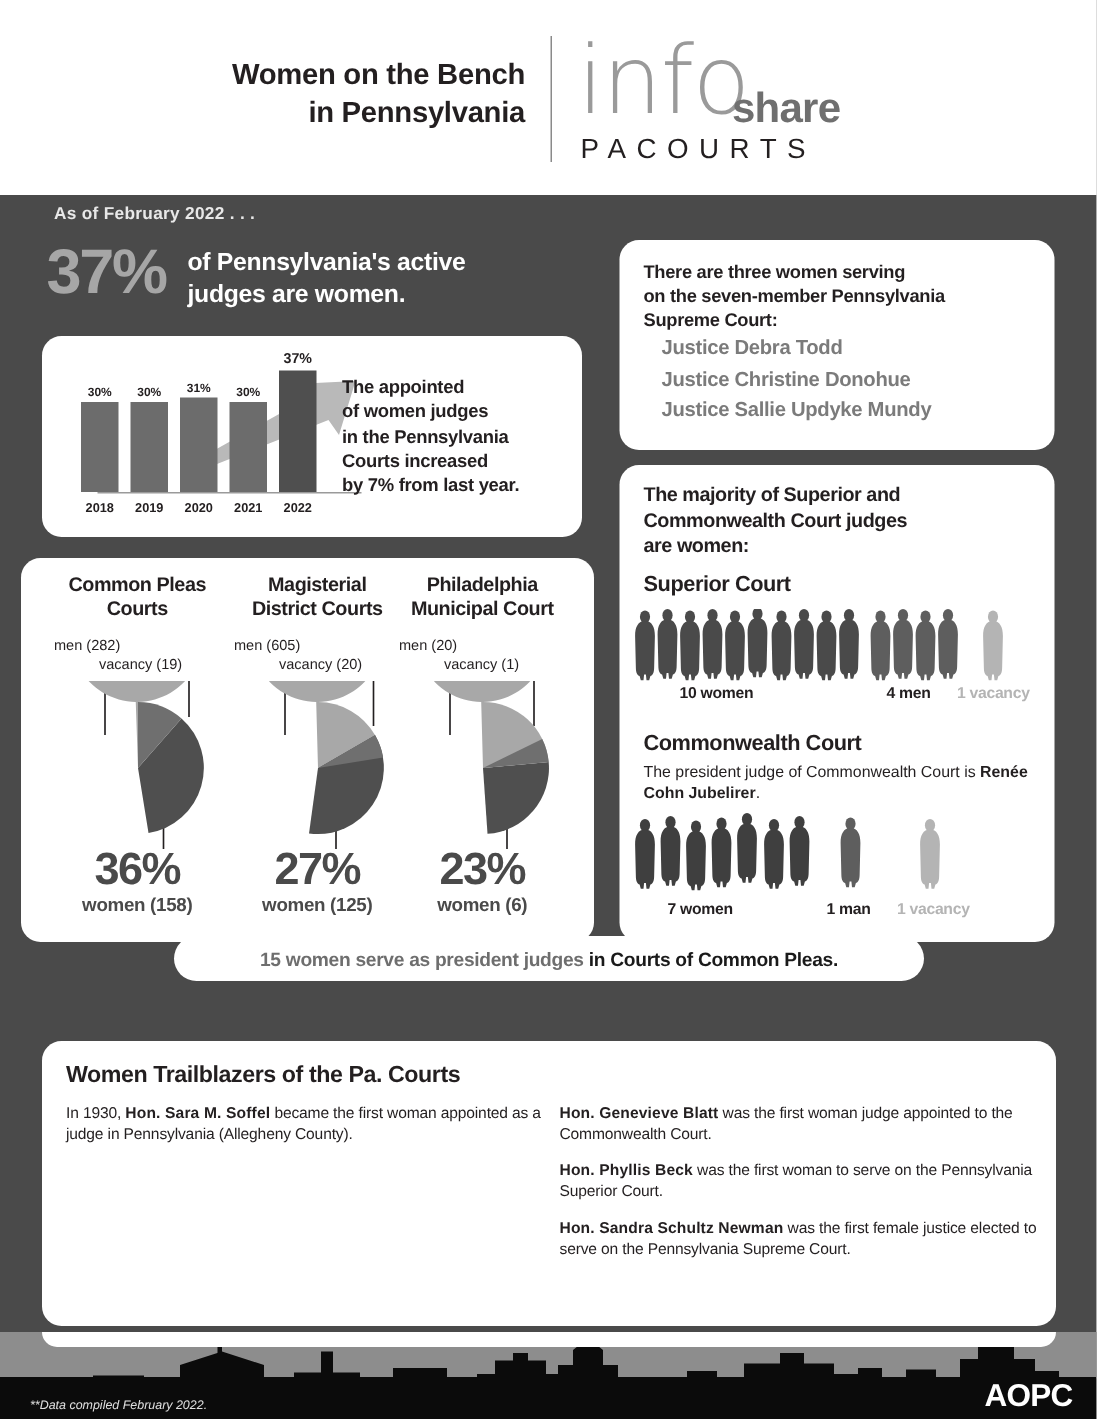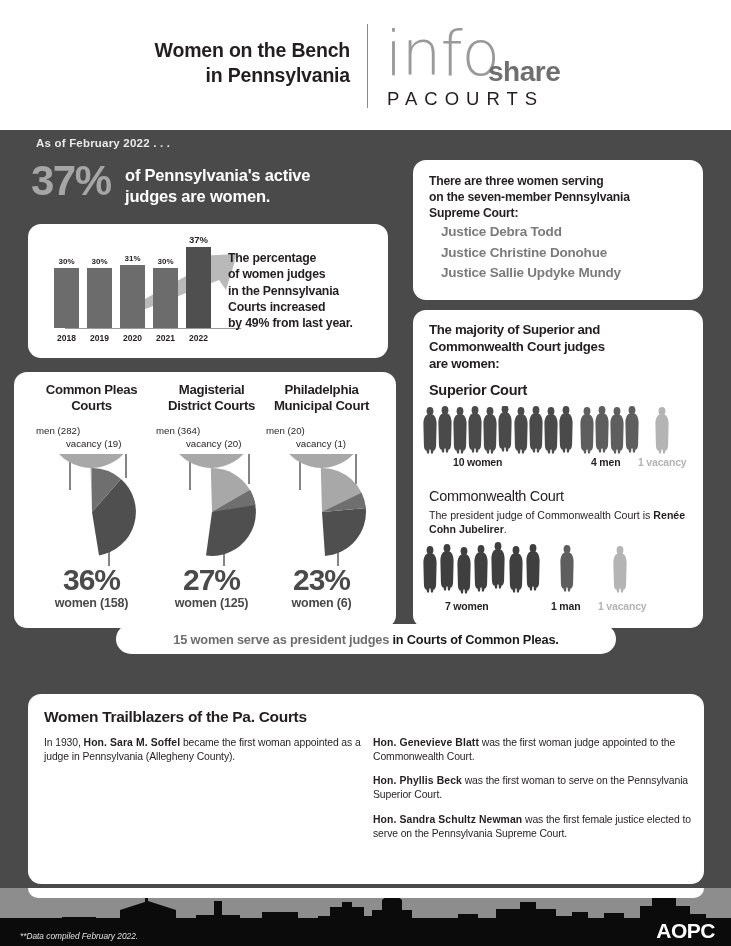--- a/index.html
+++ b/index.html
@@ -125,21 +125,21 @@
     letter-spacing: -0.3px;
   }
   #sup-title {
     position: absolute; left: 16px; top: 72px;
     font-size: 14.5px; font-weight: bold; color: #231f20; letter-spacing: -0.3px;
   }
   #sup-figs { position: absolute; left: 10px; top: 96px; width: 275px; height: 48px; }
   #sup-cap { position: absolute; left: 10px; top: 146px; width: 275px; height: 14px; }
   #cw-title {
     position: absolute; left: 16px; top: 178px;
-    font-size: 14.5px; font-weight: normal; color: #231f20; letter-spacing: -0.3px;
+    font-size: 14.5px; font-weight: bold; color: #231f20; letter-spacing: -0.3px;
   }
   #cw-sub {
     position: absolute; left: 16px; top: 198px; width: 268px;
     font-size: 10.6px; color: #231f20; line-height: 1.35;
   }
   #cw-sub b { font-weight: bold; }
   #cw-figs { position: absolute; left: 10px; top: 232px; width: 275px; height: 56px; }
   #cw-cap { position: absolute; left: 10px; top: 290px; width: 275px; height: 14px; }
   .fig-cap {
     position: absolute; font-size: 10.5px; font-weight: bold; color: #231f20;
@@ -242,25 +242,25 @@
         <div class="bar" style="height:60px"></div>
         <div class="bar-year">2021</div>
       </div>
       <div class="bar-col last" style="left:137px">
         <div class="bar-lbl" style="bottom:83px;font-size:9.5px">37%</div>
         <div class="bar" style="height:81px"></div>
         <div class="bar-year">2022</div>
       </div>
     </div>
     <div id="chart-text">
-      <div>The percentage</div>
+      <div>The appointed</div>
       <div>of women judges</div>
       <div>in the Pennsylvania</div>
       <div>Courts increased</div>
-      <div>by 49% from last year.</div>
+      <div>by 7% from last year.</div>
     </div>
   </div>
 
   <div id="sc-card" class="card">
     <div id="sc-head">
       <div>There are three women serving</div>
       <div>on the seven-member Pennsylvania</div>
       <div>Supreme Court:</div>
     </div>
     <div id="sc-list">
@@ -293,21 +293,21 @@
       </svg>
       <div class="pie-pct">36%</div>
       <div class="pie-women">women (158)</div>
     </div>
 
     <div class="pie-group" style="left:134px">
       <div class="pie-title">
         <div>Magisterial</div>
         <div>District Courts</div>
       </div>
-      <div class="pie-leg-men">men (364)</div>
+      <div class="pie-leg-men">men (605)</div>
       <div class="pie-leg-vac">vacancy (20)</div>
       <svg class="pie-svg" width="92" height="140" viewBox="0 0 92 140">
         <line x1="24" y1="0" x2="24" y2="36" stroke="#231f20" stroke-width="1.1"></line>
         <line x1="83" y1="0" x2="83" y2="30" stroke="#231f20" stroke-width="1.1"></line>
         <line x1="58" y1="92" x2="58" y2="112" stroke="#231f20" stroke-width="1.1"></line>
         <g transform="translate(46,58)">
           <path d="M0,0 L0,-44 A44,44 0 1,0 -1.2,-44 Z" fill="#a8a8a8"></path>
           <path d="M0,0 L38,-22 A44,44 0 0,1 -6,43.6 Z" fill="#4f4f4f"></path>
           <path d="M0,0 L0,-44 A44,44 0 0,1 38,-22 Z" fill="#a8a8a8"></path>
           <path d="M0,0 L38,-22 A44,44 0 0,1 43.4,-7 Z" fill="#6f6f6f"></path>

